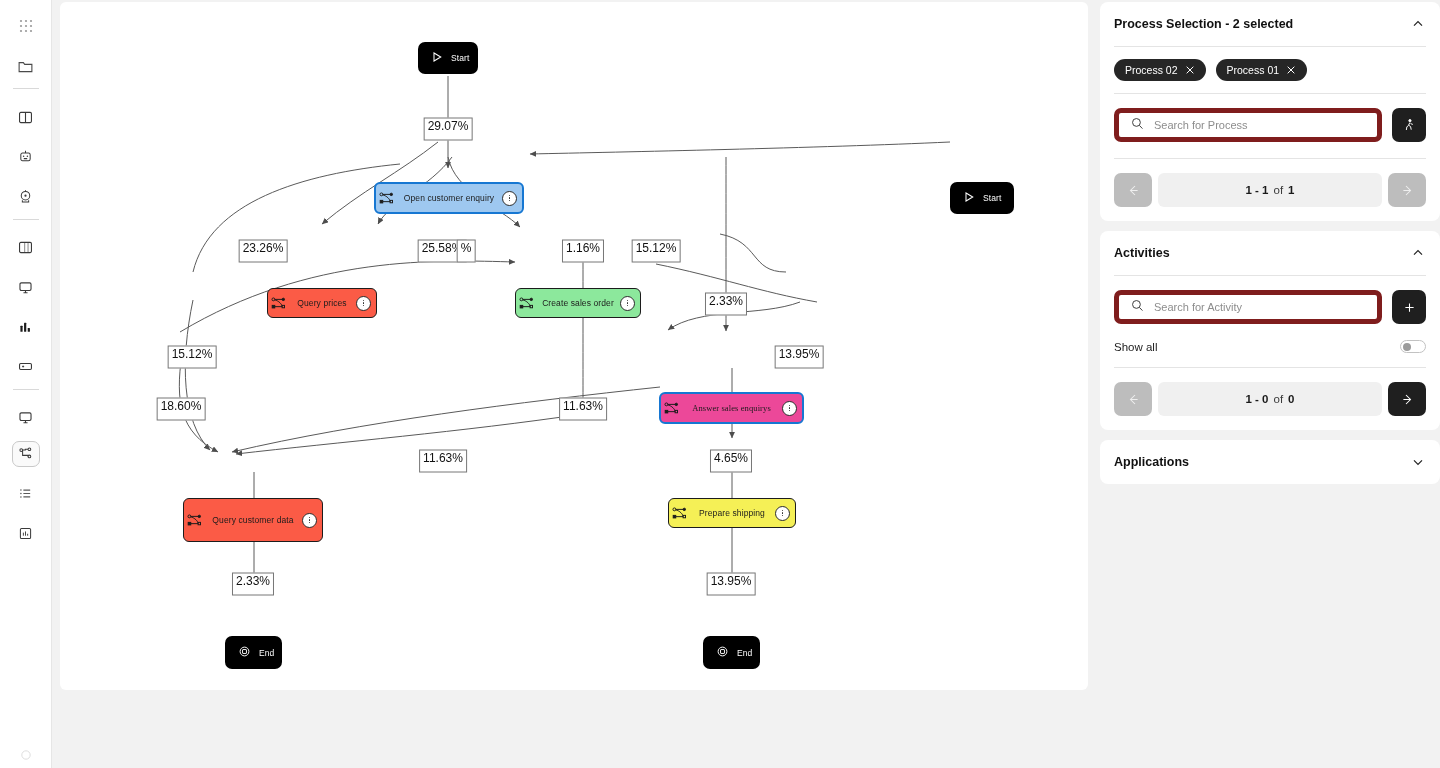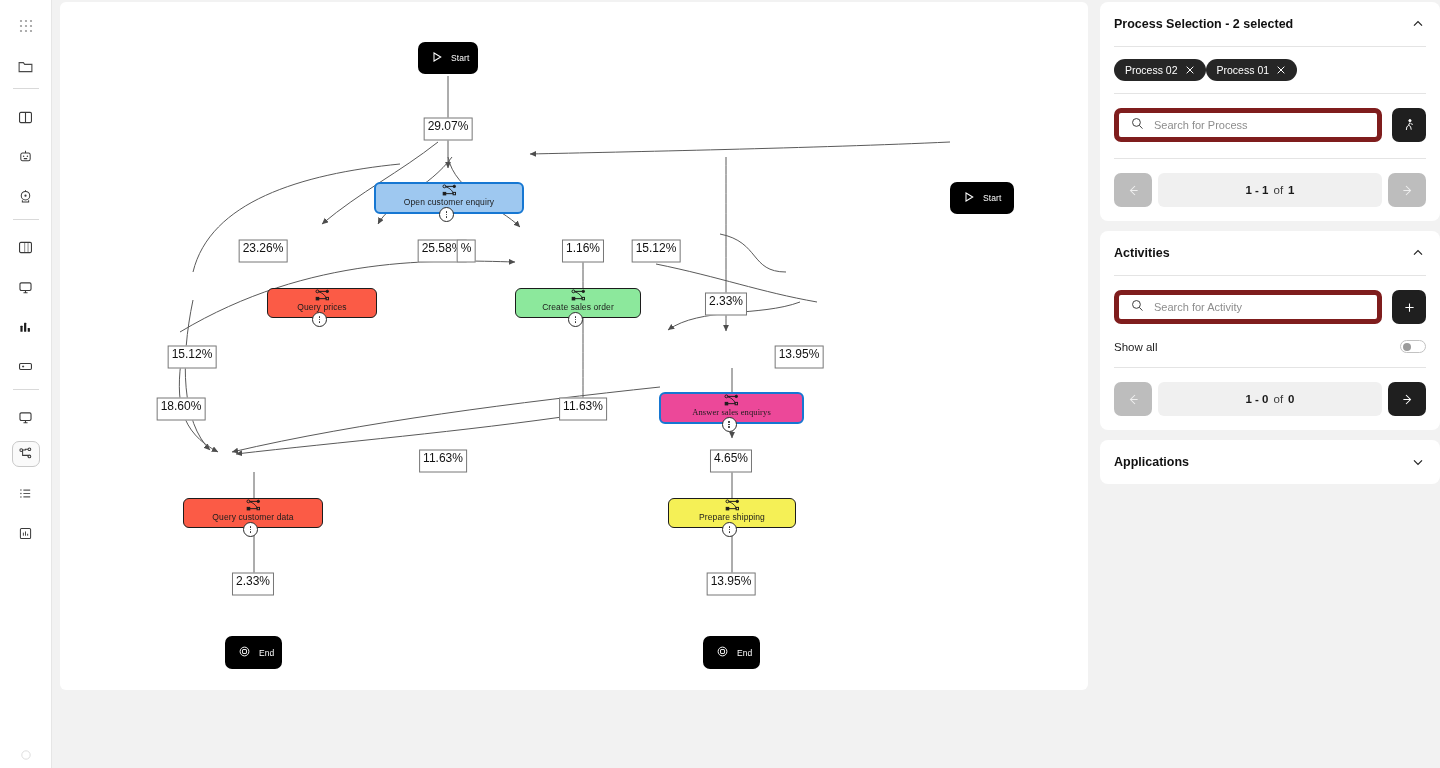--- a/index.html
+++ b/index.html
@@ -61,21 +61,21 @@
     display:block; width:1.6px; height:1.6px; border-radius:50%;
     background:#2b2b2b; margin:0.55px 0;
   }
   .dotcol { display:flex; flex-direction:column; align-items:center; }
 
   .term {
     background: #000; color: #fff; border-radius: 7px;
     justify-content: flex-start; padding-left: 13px; gap: 8px;
     font-size: 8.5px;
   }
-  .act { border: 1px solid #1c1c1c; color: #1c1c1c; flex-direction: column; }
+  .act { border: 1px solid #1c1c1c; color: #1c1c1c; }
   .act.sel { border: 2px solid #1677d2; }
 
   
   .chip {
     position: absolute;
     background: #fff;
     border: 1px solid #777;
     border-radius: 0;
     font-size: 12px;
     color: #111;
@@ -94,21 +94,21 @@
     width: 340px;
   }
   .panel-head {
     display: flex; align-items: center; justify-content: space-between;
     height: 44px; cursor: pointer;
   }
   .panel-title { font-size: 12.5px; font-weight: bold; color: #111; }
   .chev { width: 16px; height: 16px; color: #222; }
   .hr { height: 1px; background: #e4e4e4; }
 
-  .chips-row { display: flex; padding: 12px 0 12px 0; flex-wrap: wrap; }
+  .chips-row { display: flex; gap: 10px; padding: 12px 0 12px 0; flex-wrap: wrap; }
   .tagchip {
     display: flex; align-items: center; gap: 7px;
     background: #262626; color: #fff;
     border-radius: 20px; padding: 5px 11px;
     font-size: 10.5px; cursor: pointer;
   }
   .tagchip .x { width: 10px; height: 10px; }
 
   .search-row { display: flex; align-items: center; gap: 10px; padding: 14px 0 0 0; }
   .search-box {
@@ -399,21 +399,21 @@
           </span>
       <span class="nlabel">Answer sales enquirys</span>
       <span class="dots">
             <span class="dotcol">
               <i></i>
               <i></i>
               <i></i>
             </span>
           </span>
         </div>
-        <div class="gnode act" style="left: 123px; top: 496px; width: 140px; height: 30px; background: rgb(251, 91, 70);">
+        <div class="gnode act" style="left: 123px; top: 496px; width: 140px; height: 44px; background: rgb(251, 91, 70);">
           <span class="nicon">
             <svg width="15" height="13" viewBox="0 0 20 17" fill="none" stroke="#1b1b1b" stroke-width="1.3">
   <circle cx="3.2" cy="3" r="1.9"></circle>
               <circle cx="16.4" cy="3" r="1.6" fill="#1b1b1b"></circle>
   <rect x="1.6" y="11" width="3.4" height="3.4" fill="#1b1b1b"></rect>
               <rect x="14.8" y="11" width="3.2" height="3.2"></rect>
   <path d="M5.1 3h9.7M5.1 12.7h9.7M5 3.6c5 1.2 10 6 9.6 9"></path>
             </svg>
           </span>
       <span class="nlabel">Query customer data</span>

